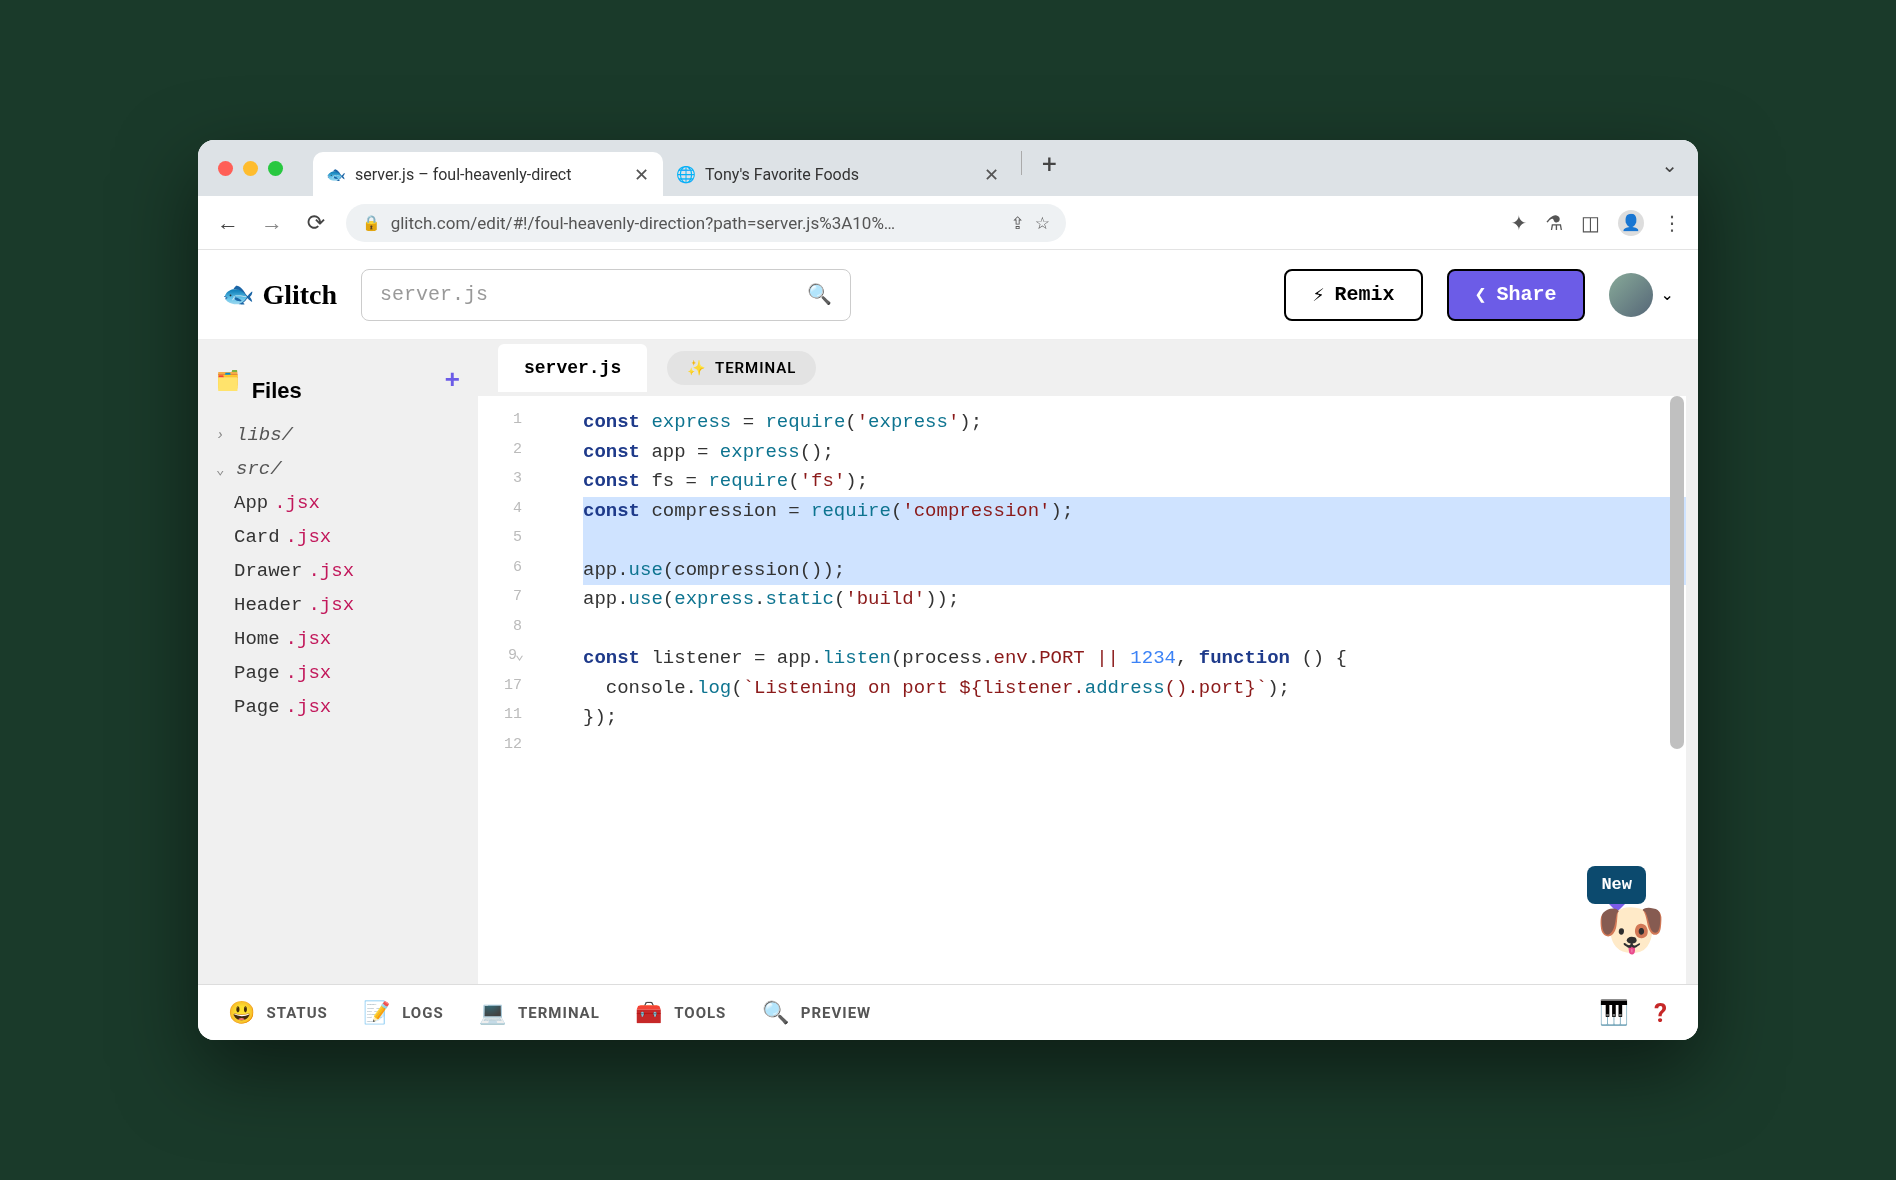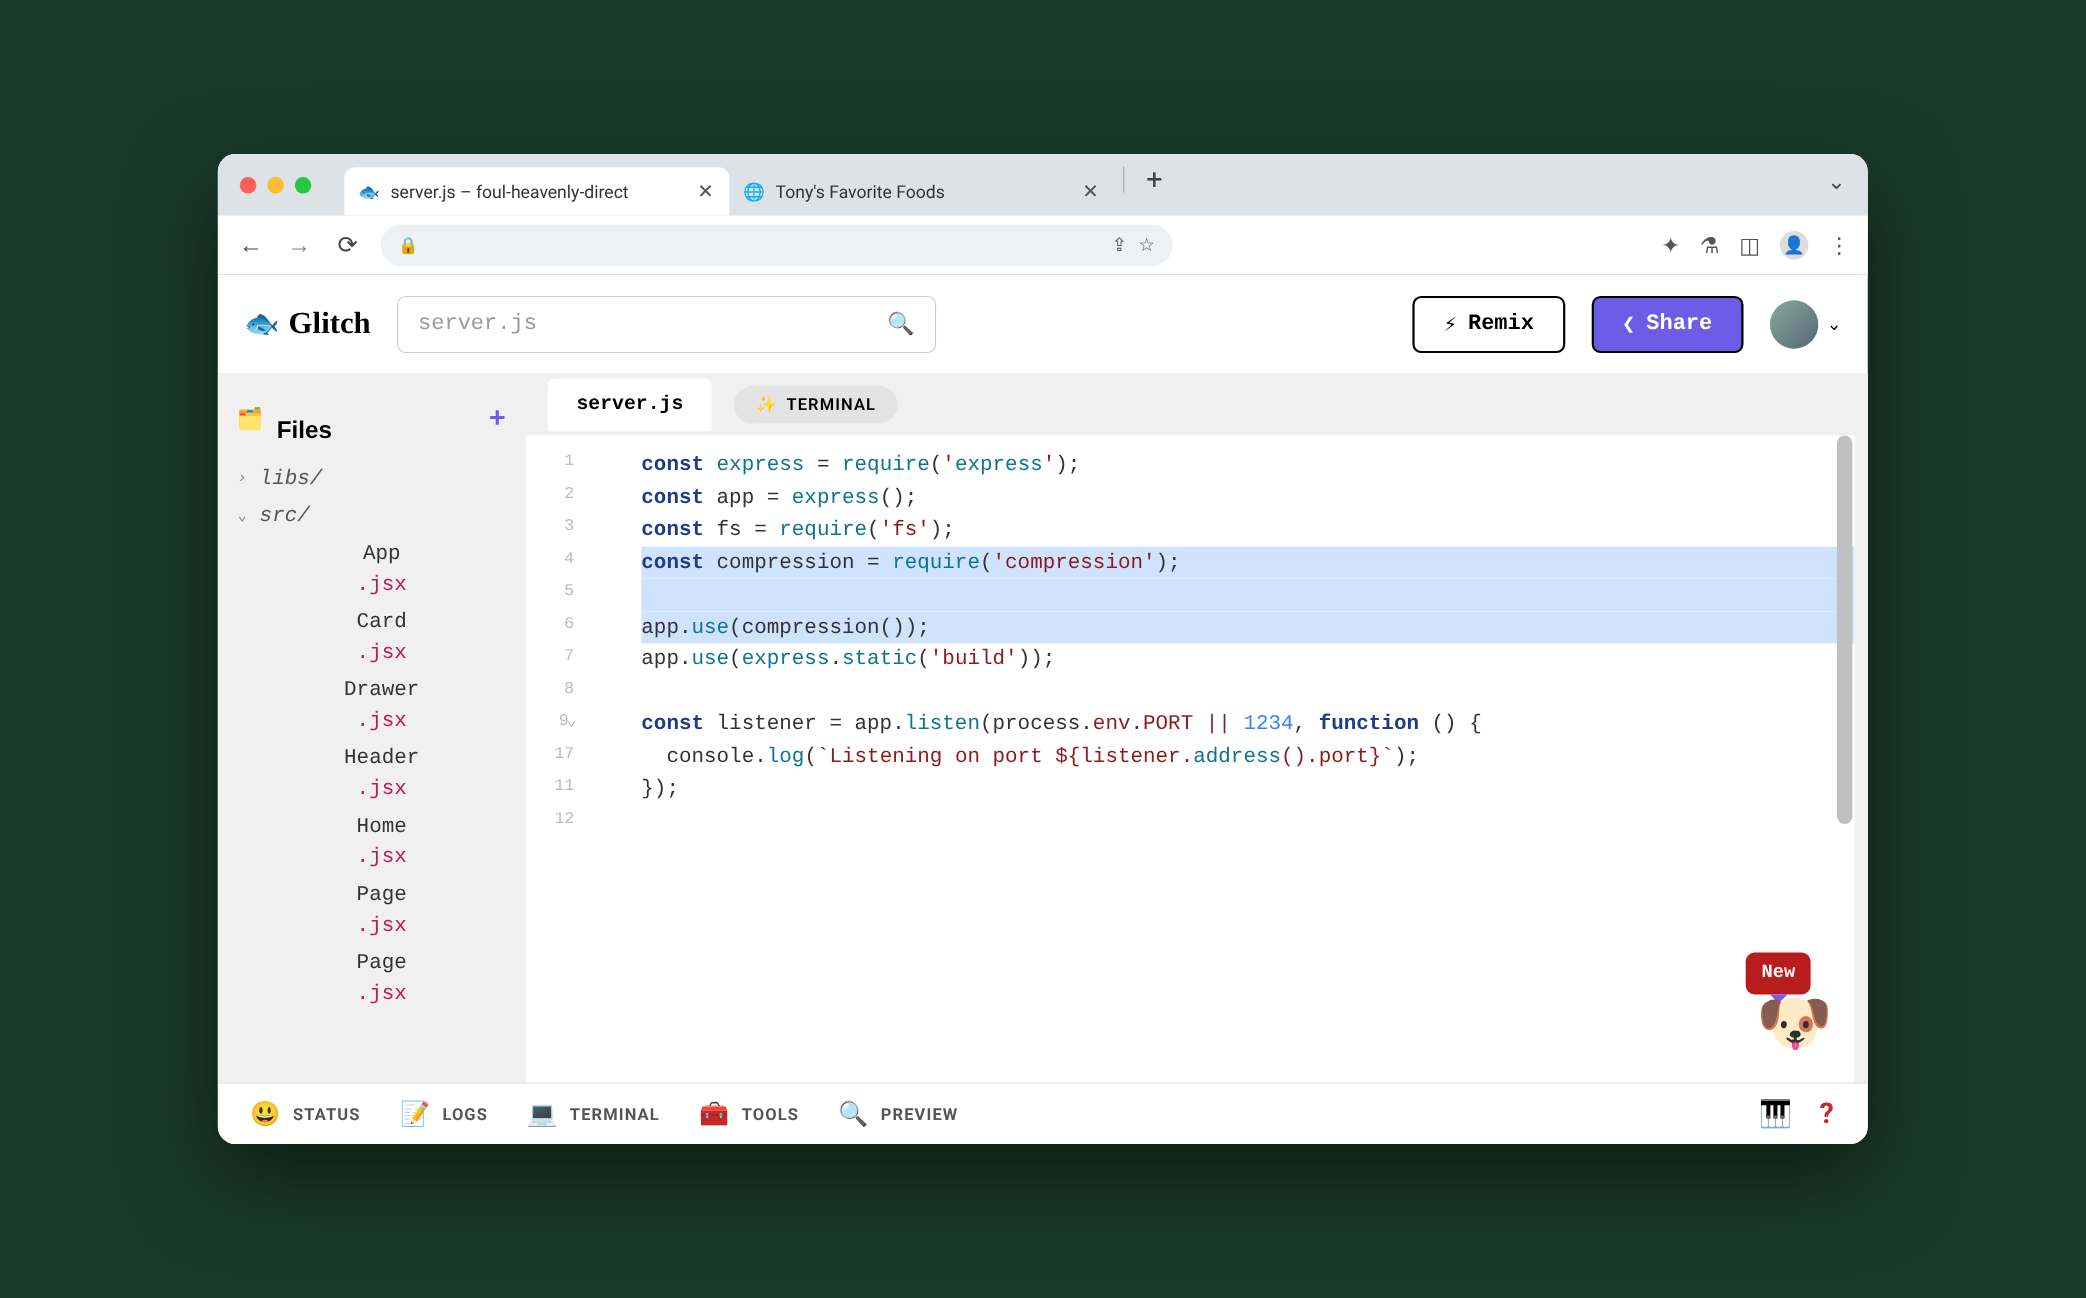--- a/index.html
+++ b/index.html
@@ -130,21 +130,21 @@
   .avatar { width:44px; height:44px; border-radius:50%; background: linear-gradient(135deg, #8a9 0%, #567 100%); }
 
   
   .main { flex:1; display:flex; overflow:hidden; background:#f0f0f0;}
   .sidebar { width: 280px; background:#f0f0f0; padding: 14px 0; font-family:"Courier New",monospace; font-size:19px;}
   .files-header { display:flex; align-items:center; padding: 4px 18px 14px; gap:12px;}
   .files-header .title { font-family: -apple-system, sans-serif; font-weight:800; font-size:22px;margin-top:20px;}
   .files-header .plus { margin-left:auto; color:#6c5ce7; font-size:26px; font-weight:bold; cursor:pointer;}
   .tree-item { padding: 6px 18px; display:flex; align-items:center; gap:6px; cursor:pointer; color:#333;}
   .tree-item.folder { font-style:italic; color:#555;}
-  .tree-item.file { padding-left: 36px; flex-direction: column;}
+  .tree-item.file { padding-left: 36px;}
   .tree-item .ext { color:#c2185b;}
   .tree-item .caret { color:#888; font-size:14px; width:14px;}
 
   .editor-area { flex:1; display:flex; flex-direction:column; background:#f0f0f0;}
   .editor-tabs { height:56px; display:flex; align-items:center; padding: 0 20px; gap:20px;}
   .ed-tab { background:#fff; padding: 14px 26px; border-radius: 6px 6px 0 0; font-family:"Courier New",monospace; font-weight:bold; font-size:18px;}
   .prettier-btn { background:#e3e3e3; padding: 8px 20px; border-radius:20px; font-size:15px; font-weight:600; letter-spacing:1px; display:flex; align-items:center; gap:8px; cursor:pointer;}
 
   .code-pane { flex:1; background:#fff; margin: 0 12px 0 0; display:flex; font-family:"Courier New",monospace; font-size:19px; line-height:1.55; overflow:hidden; position:relative;}
   .gutter { width:54px; text-align:right; padding: 12px 10px 0 0; color:#bbb; font-size:15px; user-select:none;}
@@ -155,21 +155,21 @@
   .code .txt { position:relative; z-index:1;}
   .kw { color:#1e3a8a; font-weight:bold;}
   .str { color:#8b1a1a;}
   .fn { color:#0e7490;}
   .num { color:#3b82f6;}
   .prop { color:#8b1a1a;}
   .op { color:#8b1a1a;}
 
   .new-badge {
     position:absolute; right:40px; bottom:80px;
-    background:#b91c1c; color:#fff; padding:6px 14px; border-radius:8px;
+    background:#0c4a6e; color:#fff; padding:6px 14px; border-radius:8px;
     font-weight:600; font-size:17px;
   }
   .new-badge::after {
     content:''; position:absolute; bottom:-8px; left:50%; transform:translateX(-50%);
     border:8px solid transparent; border-top-color:#7c5ce7; border-bottom:none;
   }
   .mascot { position:absolute; right:20px; bottom:6px; font-size:56px;}
 
   .scrollbar { position:absolute; right:2px; top:0; width:14px; height:60%; background:#c0c0c0; border-radius:8px;}
 
@@ -208,20 +208,21 @@
     <div class="newtab">+</div>
     <div class="tab-dropdown">⌄</div>
   </div>
 
   <div class="addrbar">
     <div class="navbtn active">←</div>
     <div class="navbtn">→</div>
     <div class="navbtn active">⟳</div>
     <div class="url">
       <span class="lock">🔒</span>
+      <span>glitch.com/edit/#!/foul-heavenly-direction?path=server.js%3A10%…</span>
       <span class="share">⇪</span>
       <span class="star">☆</span>
     </div>
     <div class="chrome-icons">
       <span>✦</span>
       <span>⚗</span>
       <span>◫</span>
       <span class="profile">👤</span>
       <span>⋮</span>
     </div>

